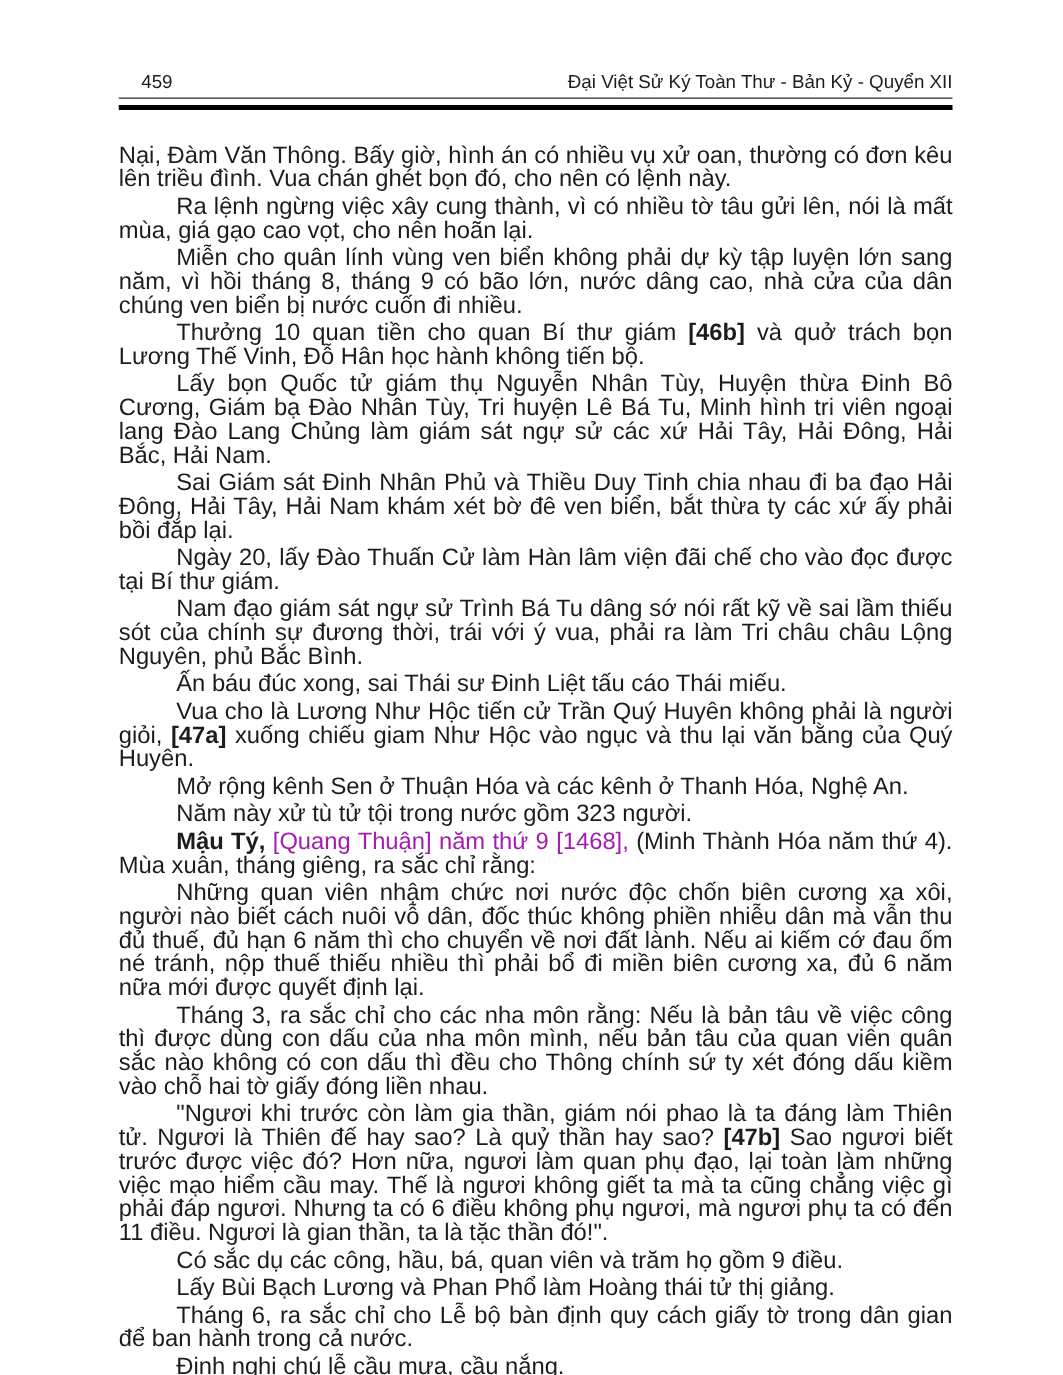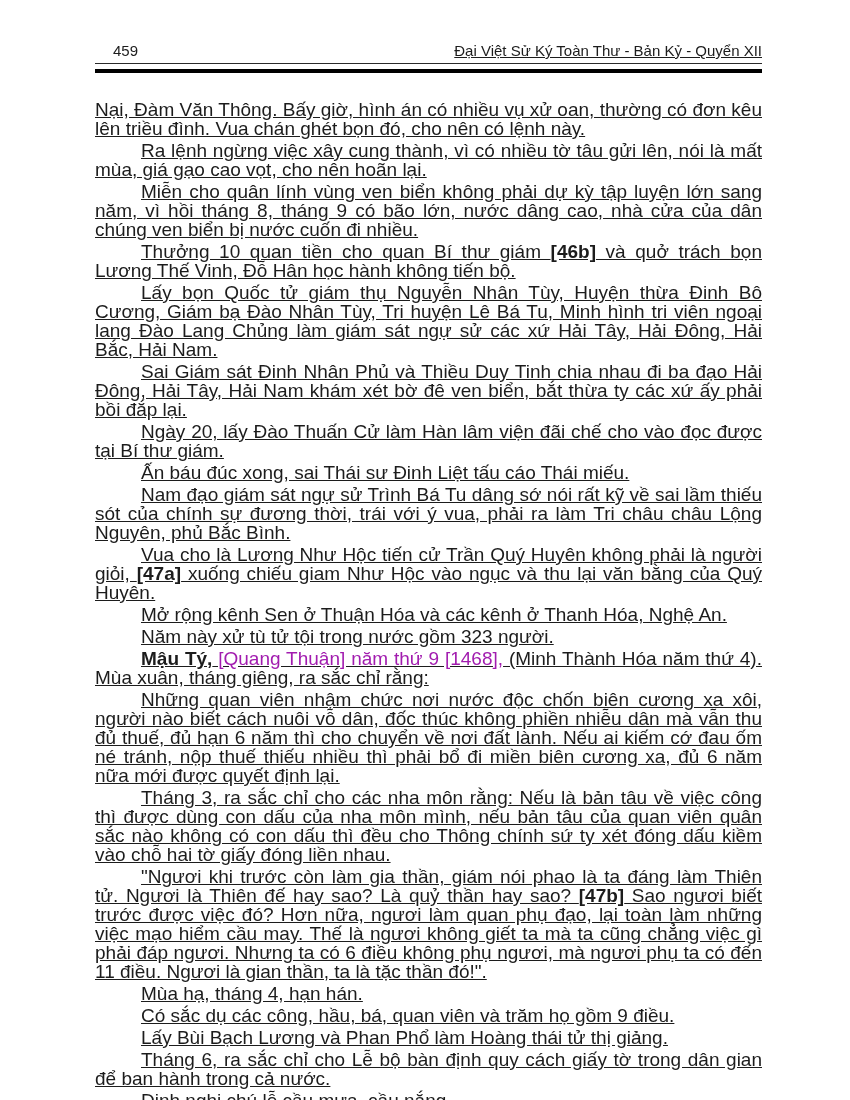--- a/index.html
+++ b/index.html
@@ -8,22 +8,21 @@
     width: 850px;
     height: 1100px;
     background: #ffffff;
     color: #1c1c1c;
     font-family: "Liberation Sans", "DejaVu Sans", sans-serif;
     overflow: hidden;
   }
   .page {
     width: 850px;
     height: 1100px;
-    padding: 42px 88px 0 95px;
-    text-decoration: underline;
+    padding: 57px 88px 0 95px;
   }
   .page-header {
     position: relative;
     font-size: 15px;
     line-height: 18px;
     padding-bottom: 3px;
     border-bottom: 1px solid #2a2a2a;
   }
   .page-number {
     position: absolute;
@@ -64,28 +63,27 @@
   </div>
   <div class="header-rule"></div>
   <div class="doc-body">
       <p><span>Nại, Đàm Văn Thông. Bấy giờ, hình án có nhiều vụ xử oan, thường có đơn kêu lên triều đình. Vua chán ghét bọn đó, cho nên có lệnh này.</span></p>
       <p class="indent"><span>Ra lệnh ngừng việc xây cung thành, vì có nhiều tờ tâu gửi lên, nói là mất mùa, giá gạo cao vọt, cho nên hoãn lại.</span></p>
       <p class="indent"><span>Miễn cho quân lính vùng ven biển không phải dự kỳ tập luyện lớn sang năm, vì hồi tháng 8, tháng 9 có bão lớn, nước dâng cao, nhà cửa của dân chúng ven biển bị nước cuốn đi nhiều.</span></p>
       <p class="indent"><span>Thưởng 10 quan tiền cho quan Bí thư giám </span><span class="bold">[46b]</span><span> và quở trách bọn Lương Thế Vinh, Đỗ Hân học hành không tiến bộ.</span></p>
       <p class="indent"><span>Lấy bọn Quốc tử giám thụ Nguyễn Nhân Tùy, Huyện thừa Đinh Bô Cương, Giám bạ Đào Nhân Tùy, Tri huyện Lê Bá Tu, Minh hình tri viên ngoại lang Đào Lang  Chủng làm giám sát ngự sử các xứ Hải Tây, Hải Đông, Hải Bắc, Hải Nam.</span></p>
       <p class="indent"><span>Sai Giám sát Đinh Nhân  Phủ và Thiều Duy Tinh chia nhau đi ba đạo Hải Đông, Hải Tây, Hải Nam khám xét bờ đê ven biển, bắt thừa ty các xứ ấy phải bồi đắp lại.</span></p>
       <p class="indent"><span>Ngày 20, lấy Đào Thuấn Cử làm Hàn lâm viện đãi chế cho vào đọc được tại Bí thư giám.</span></p>
+      <p class="indent"><span>Nam đạo giám sát ngự sử Trình Bá Tu dâng sớ nói rất kỹ về sai lầm thiếu sót của chính sự đương thời, trái với ý vua, phải ra làm Tri châu châu Lộng Nguyên, phủ Bắc Bình.</span></p>
       <p class="indent"><span>Ấn báu đúc xong, sai Thái sư Đinh Liệt tấu cáo Thái miếu.</span></p>
-      <p class="indent"><span>Nam đạo giám sát ngự sử Trình Bá Tu dâng sớ nói rất kỹ về sai lầm thiếu sót của chính sự đương thời, trái với ý vua, phải ra làm Tri châu châu Lộng Nguyên, phủ Bắc Bình.</span></p>
       <p class="indent"><span>Vua cho là Lương Như Hộc tiến cử Trần Quý Huyên không phải là người giỏi, </span><span class="bold">[47a]</span><span> xuống chiếu giam Như Hộc vào ngục và thu lại văn bằng của Quý Huyên.</span></p>
       <p class="indent"><span>Mở rộng kênh Sen ở Thuận Hóa và các kênh ở Thanh Hóa, Nghệ An.</span></p>
       <p class="indent"><span>Năm này xử tù tử tội trong nước gồm 323 người.</span></p>
       <p class="indent"><span class="bold">Mậu Tý,</span><span class="muted"> [Quang Thuận] năm thứ 9 [1468],</span><span> (Minh Thành Hóa năm thứ 4). Mùa xuân, tháng giêng, ra sắc chỉ rằng:</span></p>
       <p class="indent"><span>Những quan viên nhậm chức nơi nước độc chốn biên cương xa xôi, người nào biết cách nuôi vỗ dân, đốc thúc không phiền nhiễu dân mà vẫn thu đủ thuế, đủ hạn 6 năm thì cho chuyển về nơi đất lành. Nếu ai kiếm cớ đau ốm né tránh, nộp thuế thiếu nhiều thì phải bổ đi miền biên cương xa, đủ 6 năm nữa mới được quyết định lại.</span></p>
       <p class="indent"><span>Tháng 3, ra sắc chỉ cho các nha môn rằng: Nếu là bản tâu về việc công thì được dùng con dấu của nha môn mình, nếu bản tâu của quan viên quân sắc nào không có con dấu thì đều cho Thông chính sứ ty xét đóng dấu kiềm vào chỗ hai tờ giấy đóng liền nhau.</span></p>
       <p class="indent"><span>"Ngươi khi trước còn làm gia thần, giám nói phao là ta đáng làm Thiên tử. Ngươi là Thiên đế hay sao? Là quỷ thần hay sao? </span><span class="bold">[47b]</span><span> Sao ngươi biết trước được việc đó? Hơn nữa, ngươi làm quan phụ đạo, lại toàn làm những việc mạo hiểm cầu may. Thế là ngươi không giết ta mà ta cũng chẳng việc gì  phải đáp ngươi. Nhưng ta có 6 điều không phụ ngươi, mà ngươi phụ ta có đến 11 điều. Ngươi là gian thần, ta là tặc thần đó!".</span></p>
-      <p class="indent"><span>Mùa hạ, tháng 4, hạn hán.</span></p>
       <p class="indent"><span>Có sắc dụ các công, hầu, bá, quan viên và trăm họ gồm 9 điều.</span></p>
       <p class="indent"><span>Lấy Bùi Bạch Lương  và Phan Phổ làm Hoàng thái tử thị giảng.</span></p>
       <p class="indent"><span>Tháng 6, ra sắc chỉ cho Lễ bộ bàn định quy cách giấy tờ trong dân gian để ban hành trong cả nước.</span></p>
       <p class="indent"><span>Định nghi chú lễ cầu mưa, cầu nắng.</span></p>
     </div>
 </div>
 
 </body></html>

